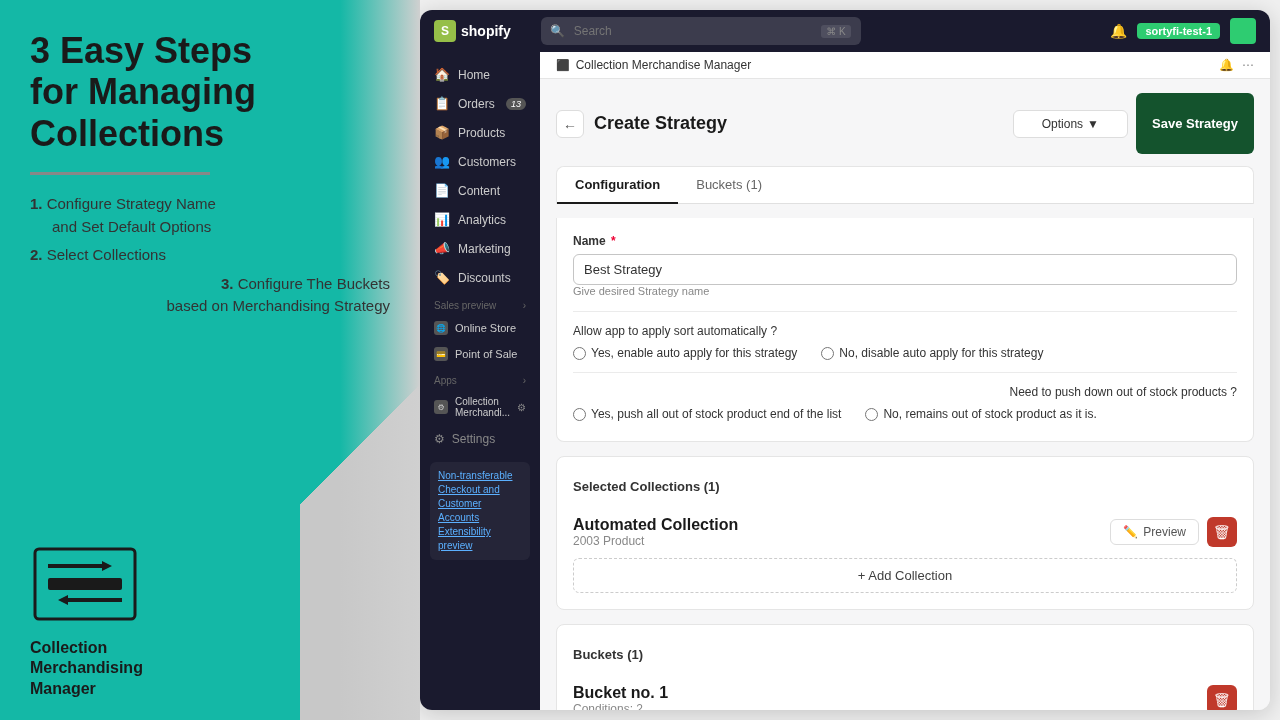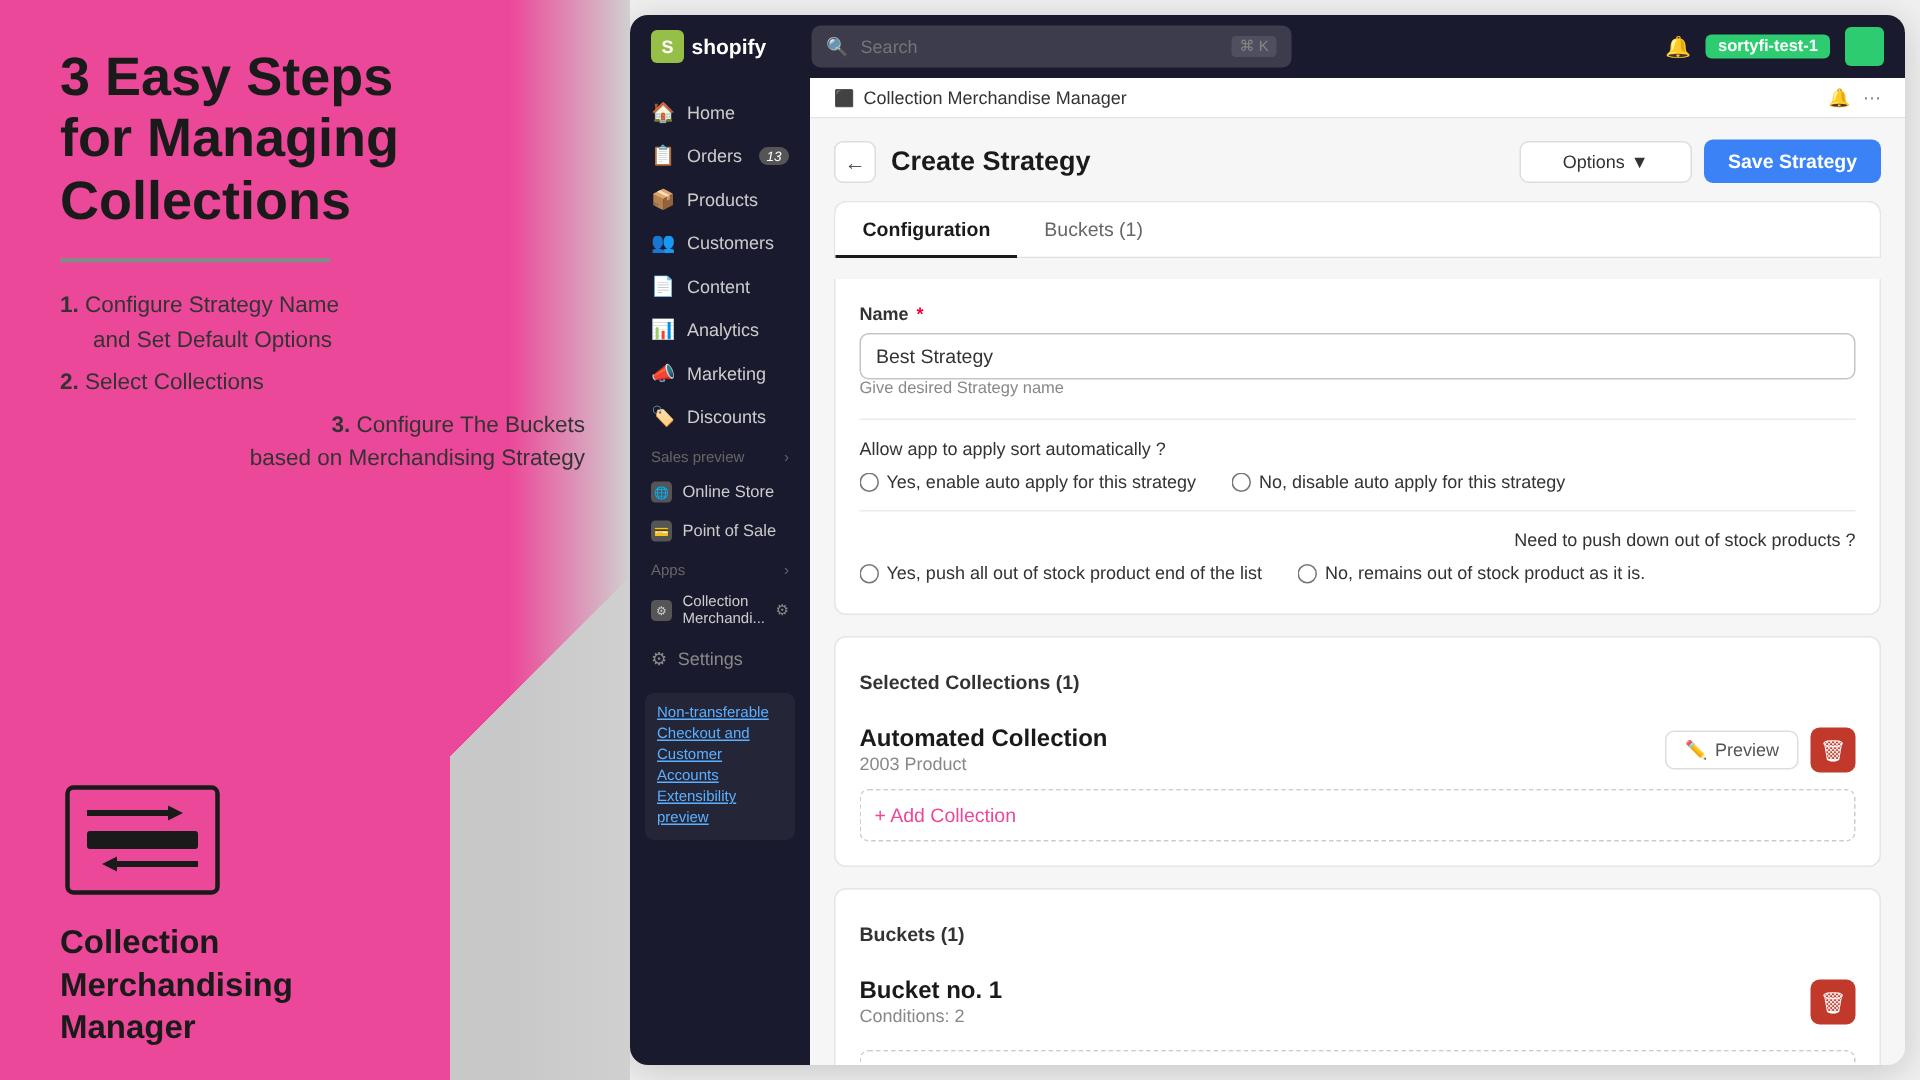--- a/index.html
+++ b/index.html
@@ -9,22 +9,22 @@
       width: 1280px;
       height: 720px;
       overflow: hidden;
       display: flex;
     }
 
     
     .left-panel {
       width: 420px;
       min-width: 420px;
-      background: #ec4899;
-      padding: 30px 30px 20px 40px;
+      background: #14b8a6;
+      padding: 30px 30px 20px 30px;
       display: flex;
       flex-direction: column;
       position: relative;
     }
 
     .left-panel::after {
       content: '';
       position: absolute;
       right: 0;
       top: 0;
@@ -79,21 +79,21 @@
       margin-top: 30px;
     }
 
     .brand-logo {
       width: 110px;
       height: 80px;
       margin-bottom: 14px;
     }
 
     .brand-name {
-      font-size: 22px;
+      font-size: 16px;
       font-weight: 800;
       color: #1a1a1a;
       text-align: left;
       line-height: 1.3;
     }
 
     
     .right-panel {
       flex: 1;
       background: #f6f6f7;
@@ -377,25 +377,25 @@
       padding: 6px 28px;
       font-size: 12px;
       cursor: pointer;
       display: flex;
       align-items: center;
       gap: 4px;
       color: #333;
     }
 
     .save-strategy-btn {
-      background: #3b82f6;
+      background: #14532d;
       color: #fff;
       border: none;
       border-radius: 6px;
-      padding: 7px 16px;
+      padding: 23px 16px;
       font-size: 13px;
       font-weight: 600;
       cursor: pointer;
     }
 
     
     .tabs {
       display: flex;
       border-bottom: 1px solid #e0e0e0;
       margin-bottom: 14px;
@@ -542,23 +542,23 @@
       font-size: 14px;
     }
 
     .add-collection-btn {
       width: 100%;
       background: #fff;
       border: 1px dashed #ccc;
       border-radius: 6px;
       padding: 9px;
       font-size: 13px;
-      color: #ec4899;
-      cursor: pointer;
-      text-align: left;
+      color: #404040;
+      cursor: pointer;
+      text-align: center;
     }
 
     
     .bucket-item {
       display: flex;
       align-items: center;
       justify-content: space-between;
       padding: 10px 0;
     }
 

